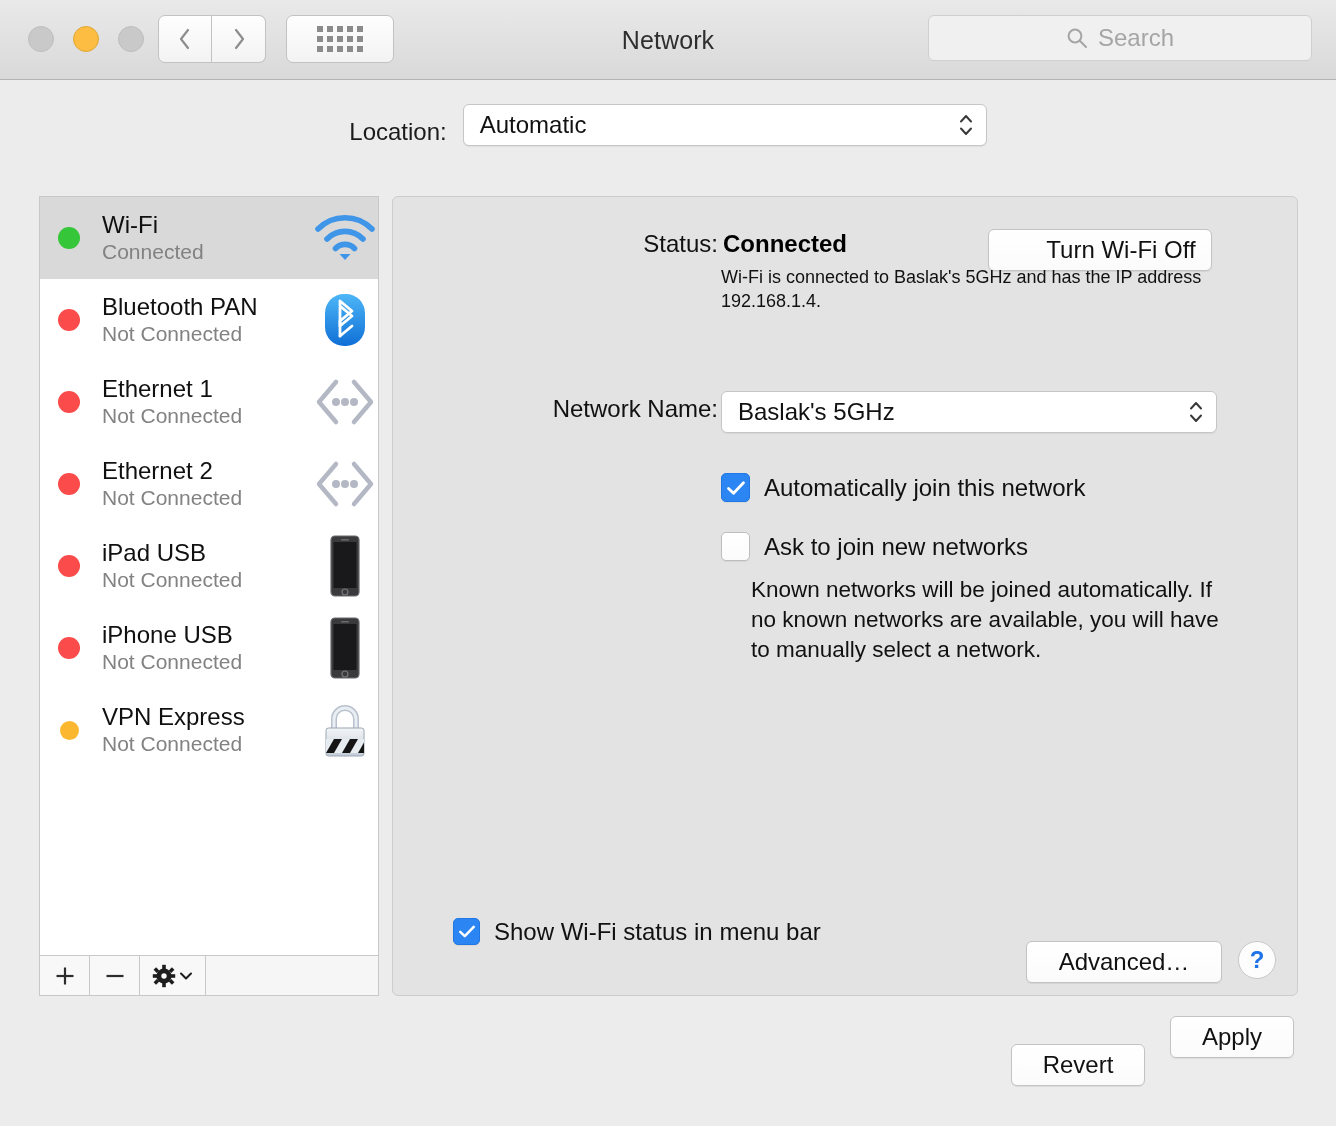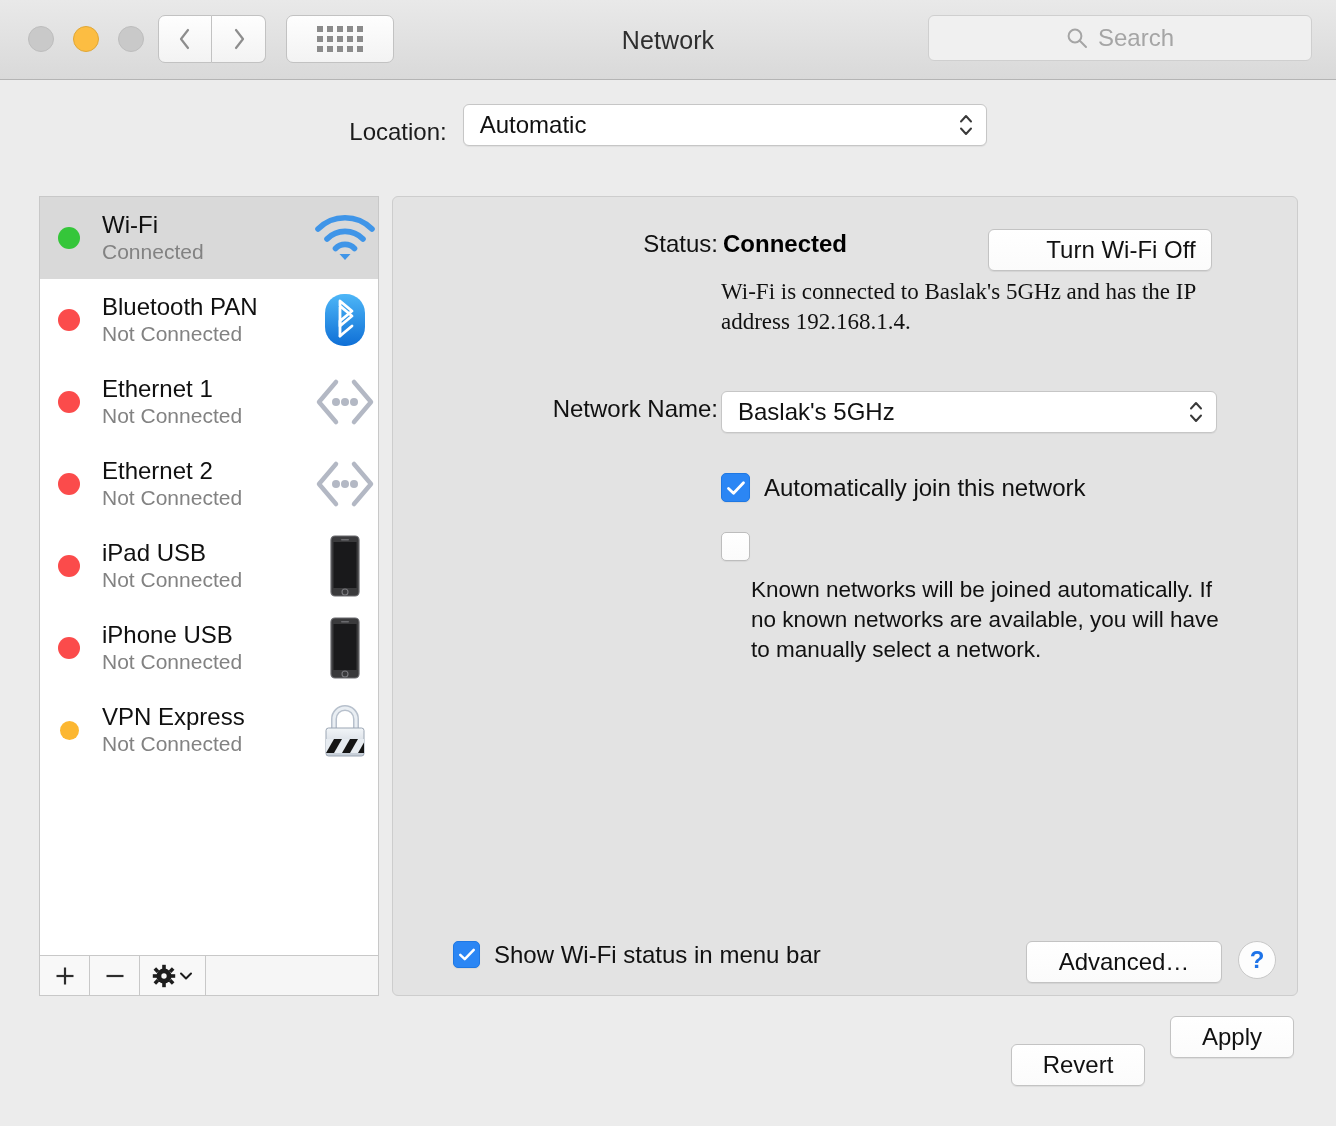--- a/index.html
+++ b/index.html
@@ -127,22 +127,22 @@
   .statusvalue { position: absolute; left: 330px; top: 33px; font-size: 24px; font-weight: bold; color: #000; }
   .turnbtn {
     position: absolute; left: 595px; top: 32px;
     width: 224px; height: 42px; border-radius: 6px;
     background: linear-gradient(to bottom, #ffffff, #fbfbfb);
     border: 1px solid #c3c3c3; box-shadow: 0 1px 1px rgba(0,0,0,.07);
     display: flex; align-items: center; justify-content: center;
     font-size: 24px; color: #111; padding-left: 42px;
   }
   .statusdesc {
-    position: absolute; left: 328px; top: 80px; width: 488px;
-    font-size: 23px; line-height: 1.32; color: #111; font-family: Liberation Serif, serif;
+    position: absolute; left: 328px; top: 69px; width: 488px;
+    font-size: 18px; line-height: 1.32; color: #111;
   }
 
   .namelabel { position: absolute; left: 100px; top: 198px; width: 225px; text-align: right; font-size: 24px; color: #111; }
   .popup-network { position: absolute; left: 328px; top: 194px; width: 496px; }
 
   .checkrow { position: absolute; display: flex; align-items: flex-start; gap: 14px; }
   .cbx {
     width: 29px; height: 29px; border-radius: 5px; flex: none;
     border: 1px solid #bdbdbd; background: linear-gradient(to bottom,#ffffff,#fbfbfb);
     box-shadow: 0 1px 1px rgba(0,0,0,.06);
@@ -153,21 +153,21 @@
   .cbx svg { display: none; }
   .cbxlabel { font-size: 24px; color: #111; line-height: 29px; }
 
   .row-autojoin { left: 328px; top: 276px; }
   .row-askjoin  { left: 328px; top: 335px; }
   .subtext {
     position: absolute; left: 358px; top: 378px; width: 470px;
     font-size: 22.5px; line-height: 1.34; color: #111;
   }
 
-  .row-menubar { left: 60px; top: 744px; }
+  .row-menubar { left: 60px; top: 721px; }
   .row-menubar .cbx { width: 27px; height: 27px; }
   .row-menubar .cbxlabel { line-height: 27px; }
 
   .advbtn {
     position: absolute; left: 633px; top: 744px;
     width: 196px; height: 42px; border-radius: 6px;
     background: linear-gradient(to bottom, #ffffff, #fbfbfb);
     border: 1px solid #c3c3c3; box-shadow: 0 1px 1px rgba(0,0,0,.07);
     display: flex; align-items: center; justify-content: center;
     font-size: 24px; color: #111;
@@ -461,20 +461,21 @@
           <polyline points="2.5,8.5 7.5,13.2 17.5,2.8" fill="none" stroke="#ffffff" stroke-width="2.8" stroke-linecap="round" stroke-linejoin="round"></polyline>
         </svg>
       </span>
       <span class="cbxlabel">Automatically join this network</span>
     </div>
 
     <div class="checkrow row-askjoin">
       <span class="cbx">
         
       </span>
+      <span class="cbxlabel">Ask to join new networks</span>
     </div>
 
     <div class="subtext">Known networks will be joined automatically. If no known networks are available, you will have to manually select a network.</div>
 
     <div class="checkrow row-menubar">
       <span class="cbx on">
         <svg width="18" height="15" viewBox="0 0 20 16">
           <polyline points="2.5,8.5 7.5,13.2 17.5,2.8" fill="none" stroke="#ffffff" stroke-width="2.8" stroke-linecap="round" stroke-linejoin="round"></polyline>
         </svg>
       </span>

